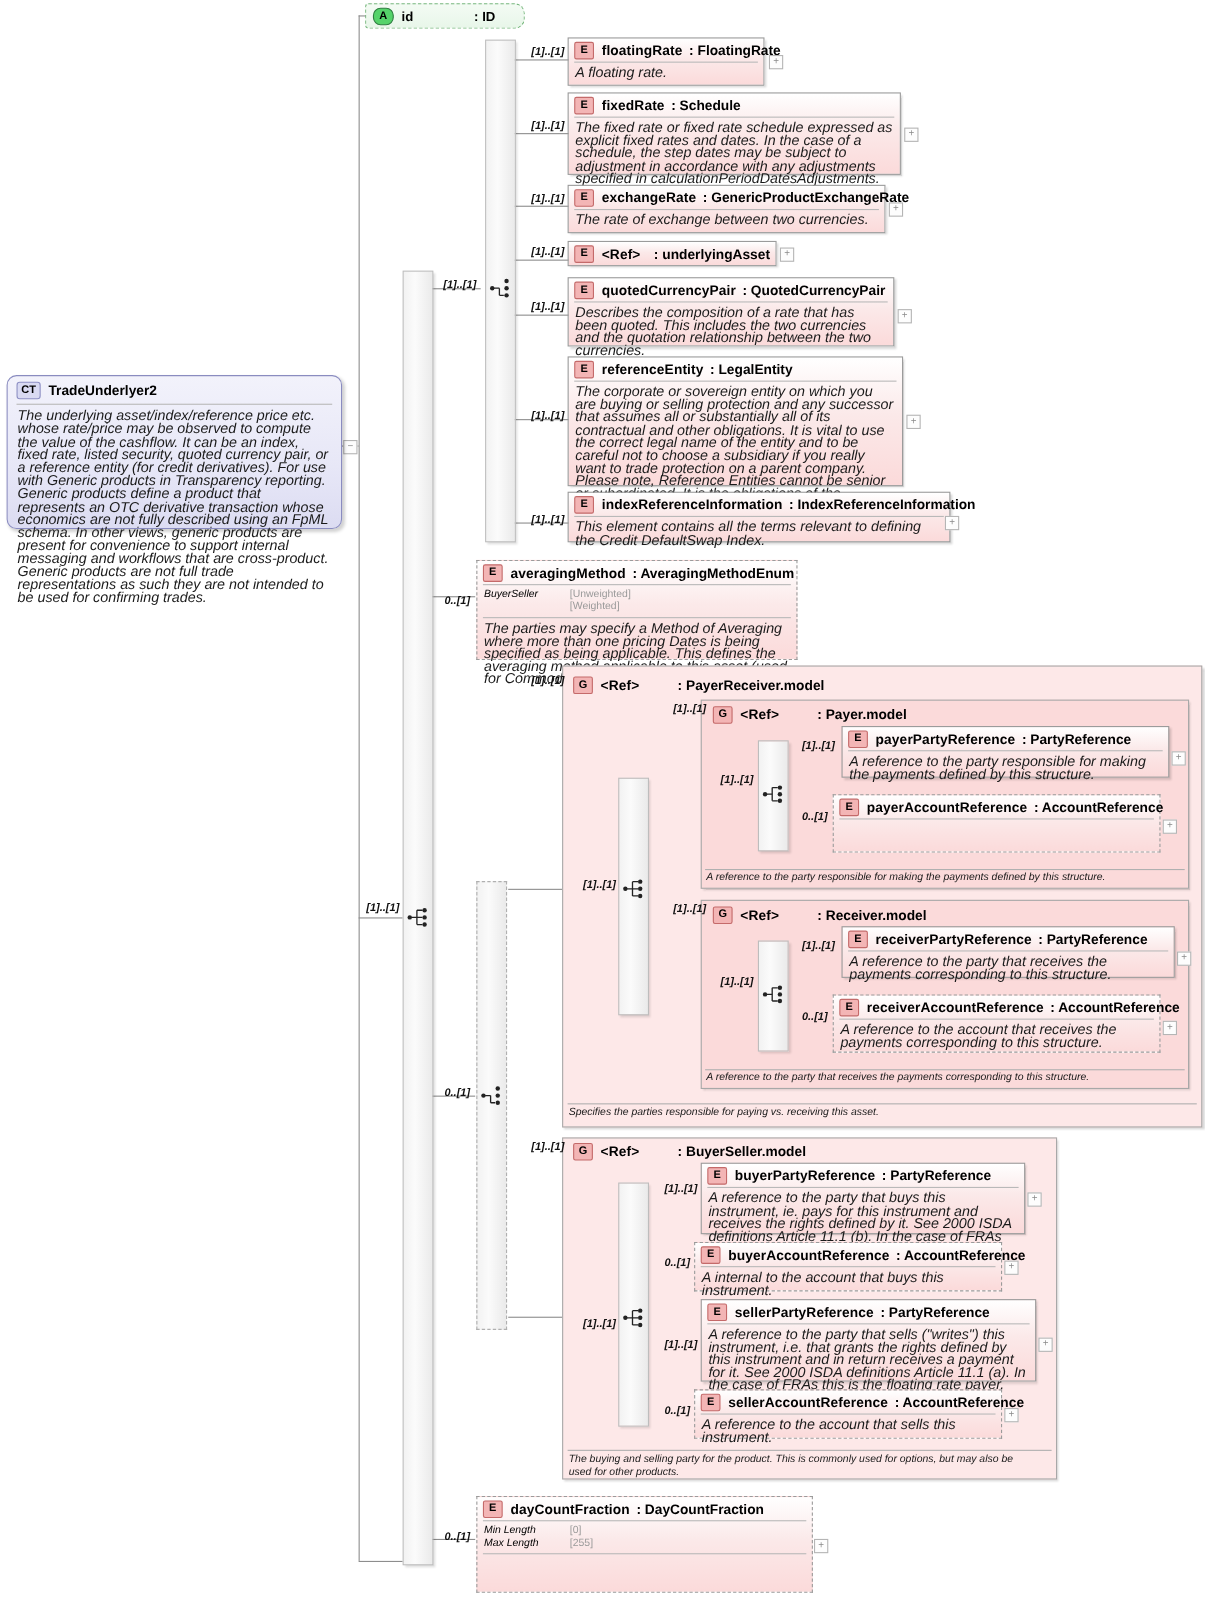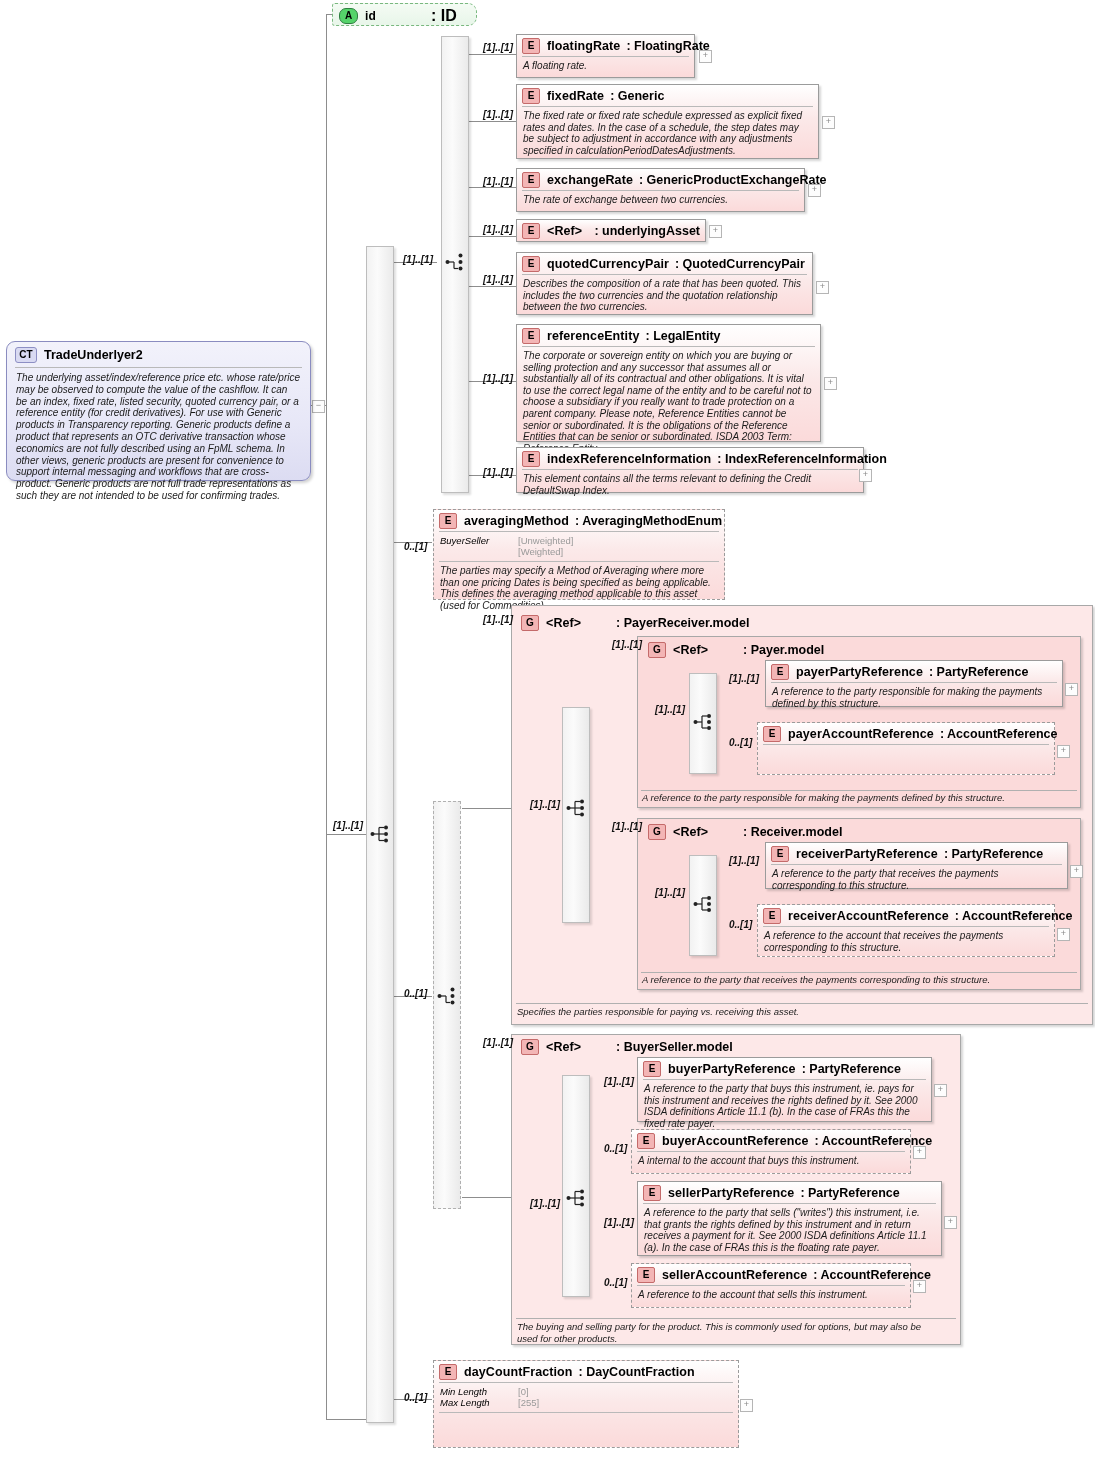--- a/index.html
+++ b/index.html
@@ -16,21 +16,21 @@
   .nhead{display:flex;align-items:center;padding:3px 5px 2px 5px;white-space:nowrap;}
   .badge{display:inline-block;width:16px;height:14px;line-height:13px;text-align:center;
          font-size:10px;font-weight:bold;color:#000;margin-right:7px;
          border:1px solid #c46a6a;background:#f3b5b5;border-radius:2px;flex:none;}
   .badge.g{background:#f3b5b5;border-color:#c46a6a;}
   .badge.a{background:#55d36a;border-color:#2f7d41;border-radius:7px;width:17px;}
   .badge.ct{background:#d9daf2;border-color:#8d8fc4;border-radius:3px;width:20px;}
   .nname{font-weight:bold;font-size:12.5px;letter-spacing:.1px;}
   .ntype{font-weight:bold;font-size:12.5px;}
   .sep{border-top:1px solid #b9b9b9;margin:0 5px;}
-  .ndesc{font-style:italic;font-size:10px;line-height:11.6px;padding:3px 6px 4px 6px;color:#1a1a1a;}
+  .ndesc{font-style:italic;font-size:13px;line-height:11.6px;padding:3px 6px 4px 6px;color:#1a1a1a;}
   .nfacet{font-size:9.5px;padding:2px 6px 2px 6px;display:flex;}
   .nfacet .fl{font-style:italic;width:78px;flex:none;}
   .nfacet .fv{color:#9a9a9a;}
 
   
   .plus{position:absolute;width:11px;height:11px;border:1px solid #b5b5b5;background:#fdfdfd;
         font-size:9px;line-height:9px;text-align:center;color:#8a8a8a;}
 
   
   .bar{position:absolute;border:1px solid #bdbdbd;
@@ -112,21 +112,21 @@
     <span class="ctname">TradeUnderlyer2</span>
   </div>
   <div class="sep" style="margin:2px 8px 0 8px;"></div>
   <div class="ndesc" style="padding:4px 9px 4px 9px;line-height:11.8px;">The underlying asset/index/reference price etc. whose rate/price may be observed to compute the value of the cashflow. It can be an index, fixed rate, listed security, quoted currency pair, or a reference entity (for credit derivatives). For use with Generic products in Transparency reporting. Generic products define a product that represents an OTC derivative transaction whose economics are not fully described using an FpML schema. In other views, generic products are present for convenience to support internal messaging and workflows that are cross-product. Generic products are not full trade representations as such they are not intended to be used for confirming trades.</div>
 </div>
 
 <div class="attrbox" style="left:332px;top:3px;width:145px;height:23px;">
   <div class="nhead" style="padding:3px 5px 2px 6px;">
     <span class="badge a">A</span>
     <span class="nname" style="font-size:12px;width:66px;">id</span>
-    <span class="ntype" style="font-size:16px;">: ID</span>
+    <span class="ntype" style="font-size:12px;">: ID</span>
   </div>
 </div>
 
 <div class="bar" style="left:366px;top:246px;width:26px;height:1175px;"></div>
 <svg class="glyph" style="left:370px;top:824px;" viewBox="0 0 22 20">
   <circle cx="2.5" cy="10" r="2" fill="#222"></circle>
     <line x1="4" y1="10" x2="9" y2="10" stroke="#222" stroke-width="1.2"></line>
   <line x1="9" y1="3.5" x2="9" y2="16.5" stroke="#222" stroke-width="1.2"></line>
   <line x1="9" y1="3.5" x2="14" y2="3.5" stroke="#222" stroke-width="1.2"></line>
   <line x1="9" y1="10" x2="14" y2="10" stroke="#222" stroke-width="1.2"></line>
@@ -158,21 +158,21 @@
   <div class="sep"></div>
   <div class="ndesc">A floating rate.</div>
 </div>
 <div class="plus" style="left:699px;top:50px;">+</div>
 <div class="card" style="left:483px;top:42px;">[1]..[1]</div>
 
 <div class="node" style="left:516px;top:84px;width:303px;height:75px;">
   <div class="nhead">
       <span class="badge">E</span>
     <span class="nname">fixedRate</span>
-    <span class="ntype" style="margin-left:6px;">: Generic</span>
+    <span class="ntype" style="margin-left:6px;">: Schedule</span>
     </div>
   <div class="sep"></div>
   <div class="ndesc">The fixed rate or fixed rate schedule expressed as explicit fixed rates and dates. In the case of a schedule, the step dates may be subject to adjustment in accordance with any adjustments specified in calculationPeriodDatesAdjustments.</div>
 </div>
 <div class="plus" style="left:822px;top:116px;">+</div>
 <div class="card" style="left:483px;top:109px;">[1]..[1]</div>
 
 <div class="node" style="left:516px;top:168px;width:289px;height:44px;">
   <div class="nhead">
       <span class="badge">E</span>

